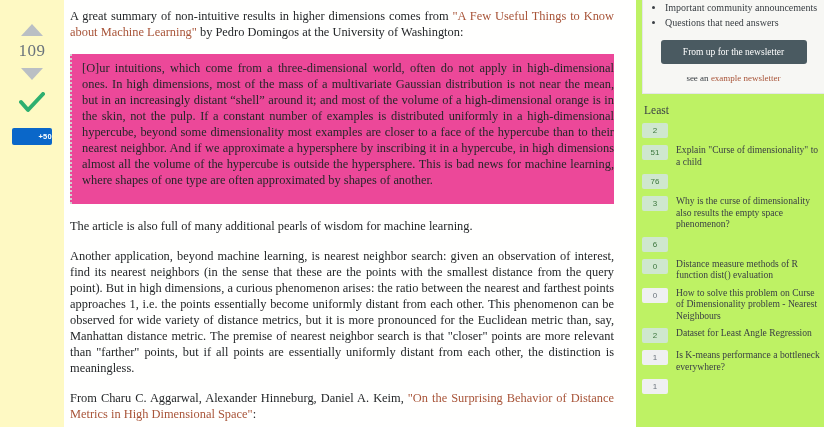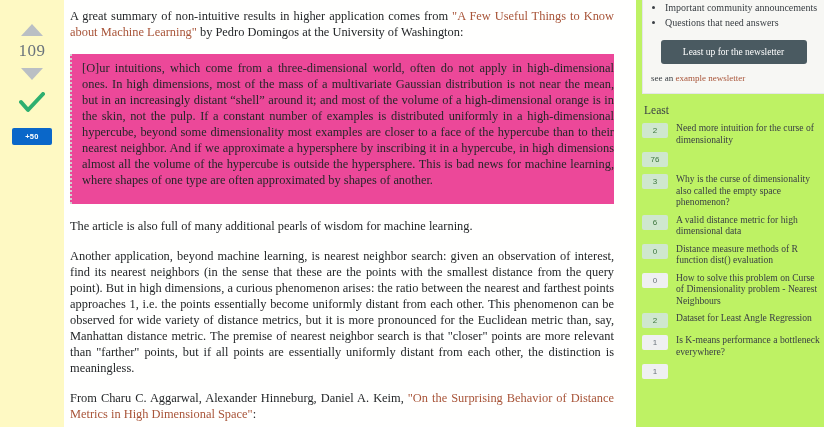--- a/index.html
+++ b/index.html
@@ -53,21 +53,21 @@
   .accept-check svg { display: block; }
   .bounty-badge {
     margin-top: 14px;
     background: #0a67c9;
     color: #ffffff;
     font-size: 7.5px;
     font-family: "Liberation Sans", sans-serif;
     font-weight: bold;
     padding: 4px 0 4px 0;
     width: 40px;
-    text-align: center;
+    text-align: right;
     border-radius: 2px;
     letter-spacing: .3px;
     cursor: pointer;
   }
 
   
   .post-col {
     flex: 1 1 auto;
     width: 572px;
     padding: 8px 22px 0 6px;
@@ -134,21 +134,21 @@
     border: none;
     border-radius: 3px;
     font-size: 9.5px;
     font-family: "Liberation Serif", serif;
     padding: 7px 12px;
     cursor: pointer;
     width: 146px;
     text-align: center;
   }
   .newsletter-sub {
-    text-align: left;
+    text-align: center;
     font-size: 9px;
     color: #3b4045;
     margin: 9px 0 0 0;
   }
   .side-head {
     font-size: 11.5px;
     color: #3b4045;
     margin: 0 0 6px 0;
     padding-left: 2px;
   }
@@ -193,21 +193,21 @@
       <svg width="26" height="22" viewBox="0 0 26 22" aria-hidden="true">
         <path d="M2 10 L9 18 L24 2" fill="none" stroke="#2eaf6f" stroke-width="4" stroke-linecap="round" stroke-linejoin="round"></path>
       </svg>
     </div>
     <div class="bounty-badge">+50</div>
   </div>
 
   <div class="post-col">
 
     <p>
-      <span>A great summary of non-intuitive results in higher application comes from </span><a class="lnk" href="#">"A Few Useful Things to Know about Machine Learning"</a><span> by Pedro Domingos at the University of Washington:</span>
+      <span>A great summary of non-intuitive results in higher dimensions comes from </span><a class="lnk" href="#">"A Few Useful Things to Know about Machine Learning"</a><span> by Pedro Domingos at the University of Washington:</span>
     </p>
 
     <blockquote>
       <p>[O]ur intuitions, which come from a three-dimensional world, often do not apply in high-dimensional ones. In high dimensions, most of the mass of a multivariate Gaussian distribution is not near the mean, but in an increasingly distant “shell” around it; and most of the volume of a high-dimensional orange is in the skin, not the pulp. If a constant number of examples is distributed uniformly in a high-dimensional hypercube, beyond some dimensionality most examples are closer to a face of the hypercube than to their nearest neighbor. And if we approximate a hypersphere by inscribing it in a hypercube, in high dimensions almost all the volume of the hypercube is outside the hypersphere. This is bad news for machine learning, where shapes of one type are often approximated by shapes of another.</p>
     </blockquote>
 
     <p>The article is also full of many additional pearls of wisdom for machine learning.</p>
 
     <p>Another application, beyond machine learning, is nearest neighbor search: given an observation of interest, find its nearest neighbors (in the sense that these are the points with the smallest distance from the query point). But in high dimensions, a curious phenomenon arises: the ratio between the nearest and farthest points approaches 1, i.e. the points essentially become uniformly distant from each other. This phenomenon can be observed for wide variety of distance metrics, but it is more pronounced for the Euclidean metric than, say, Manhattan distance metric. The premise of nearest neighbor search is that "closer" points are more relevant than "farther" points, but if all points are essentially uniformly distant from each other, the distinction is meaningless.</p>
 
@@ -217,43 +217,45 @@
 
   </div>
 
   <div class="side-col">
 
     <div class="newsletter-box">
       <ul class="newsletter-list">
         <li>Important community announcements</li>
         <li>Questions that need answers</li>
       </ul>
-      <button class="newsletter-btn">Least up for the newsletter</button>
+      <button class="newsletter-btn">From up for the newsletter</button>
       <div class="newsletter-sub">
         <span>see an </span><a class="lnk" href="#">example newsletter</a>
       </div>
     </div>
 
     <div class="side-head">Least</div>
 
     <div>
       <div class="q-row">
         <div class="q-votes answered">2</div>
-        <a class="q-title" href="#">Need more intuition for the curse of dimensionality</a>
+      </div>
+      <div class="q-row">
+        <div class="q-votes answered">51</div>
+        <a class="q-title" href="#">Explain "Curse of dimensionality" to a child</a>
       </div>
       <div class="q-row">
         <div class="q-votes answered">76</div>
       </div>
       <div class="q-row">
         <div class="q-votes answered">3</div>
-        <a class="q-title" href="#">Why is the curse of dimensionality also called the empty space phenomenon?</a>
+        <a class="q-title" href="#">Why is the curse of dimensionality also results the empty space phenomenon?</a>
       </div>
       <div class="q-row">
         <div class="q-votes answered">6</div>
-        <a class="q-title" href="#">A valid distance metric for high dimensional data</a>
       </div>
       <div class="q-row">
         <div class="q-votes answered">0</div>
         <a class="q-title" href="#">Distance measure methods of R function dist() evaluation</a>
       </div>
       <div class="q-row">
         <div class="q-votes zero">0</div>
         <a class="q-title" href="#">How to solve this problem on Curse of Dimensionality problem - Nearest Neighbours</a>
       </div>
       <div class="q-row">

